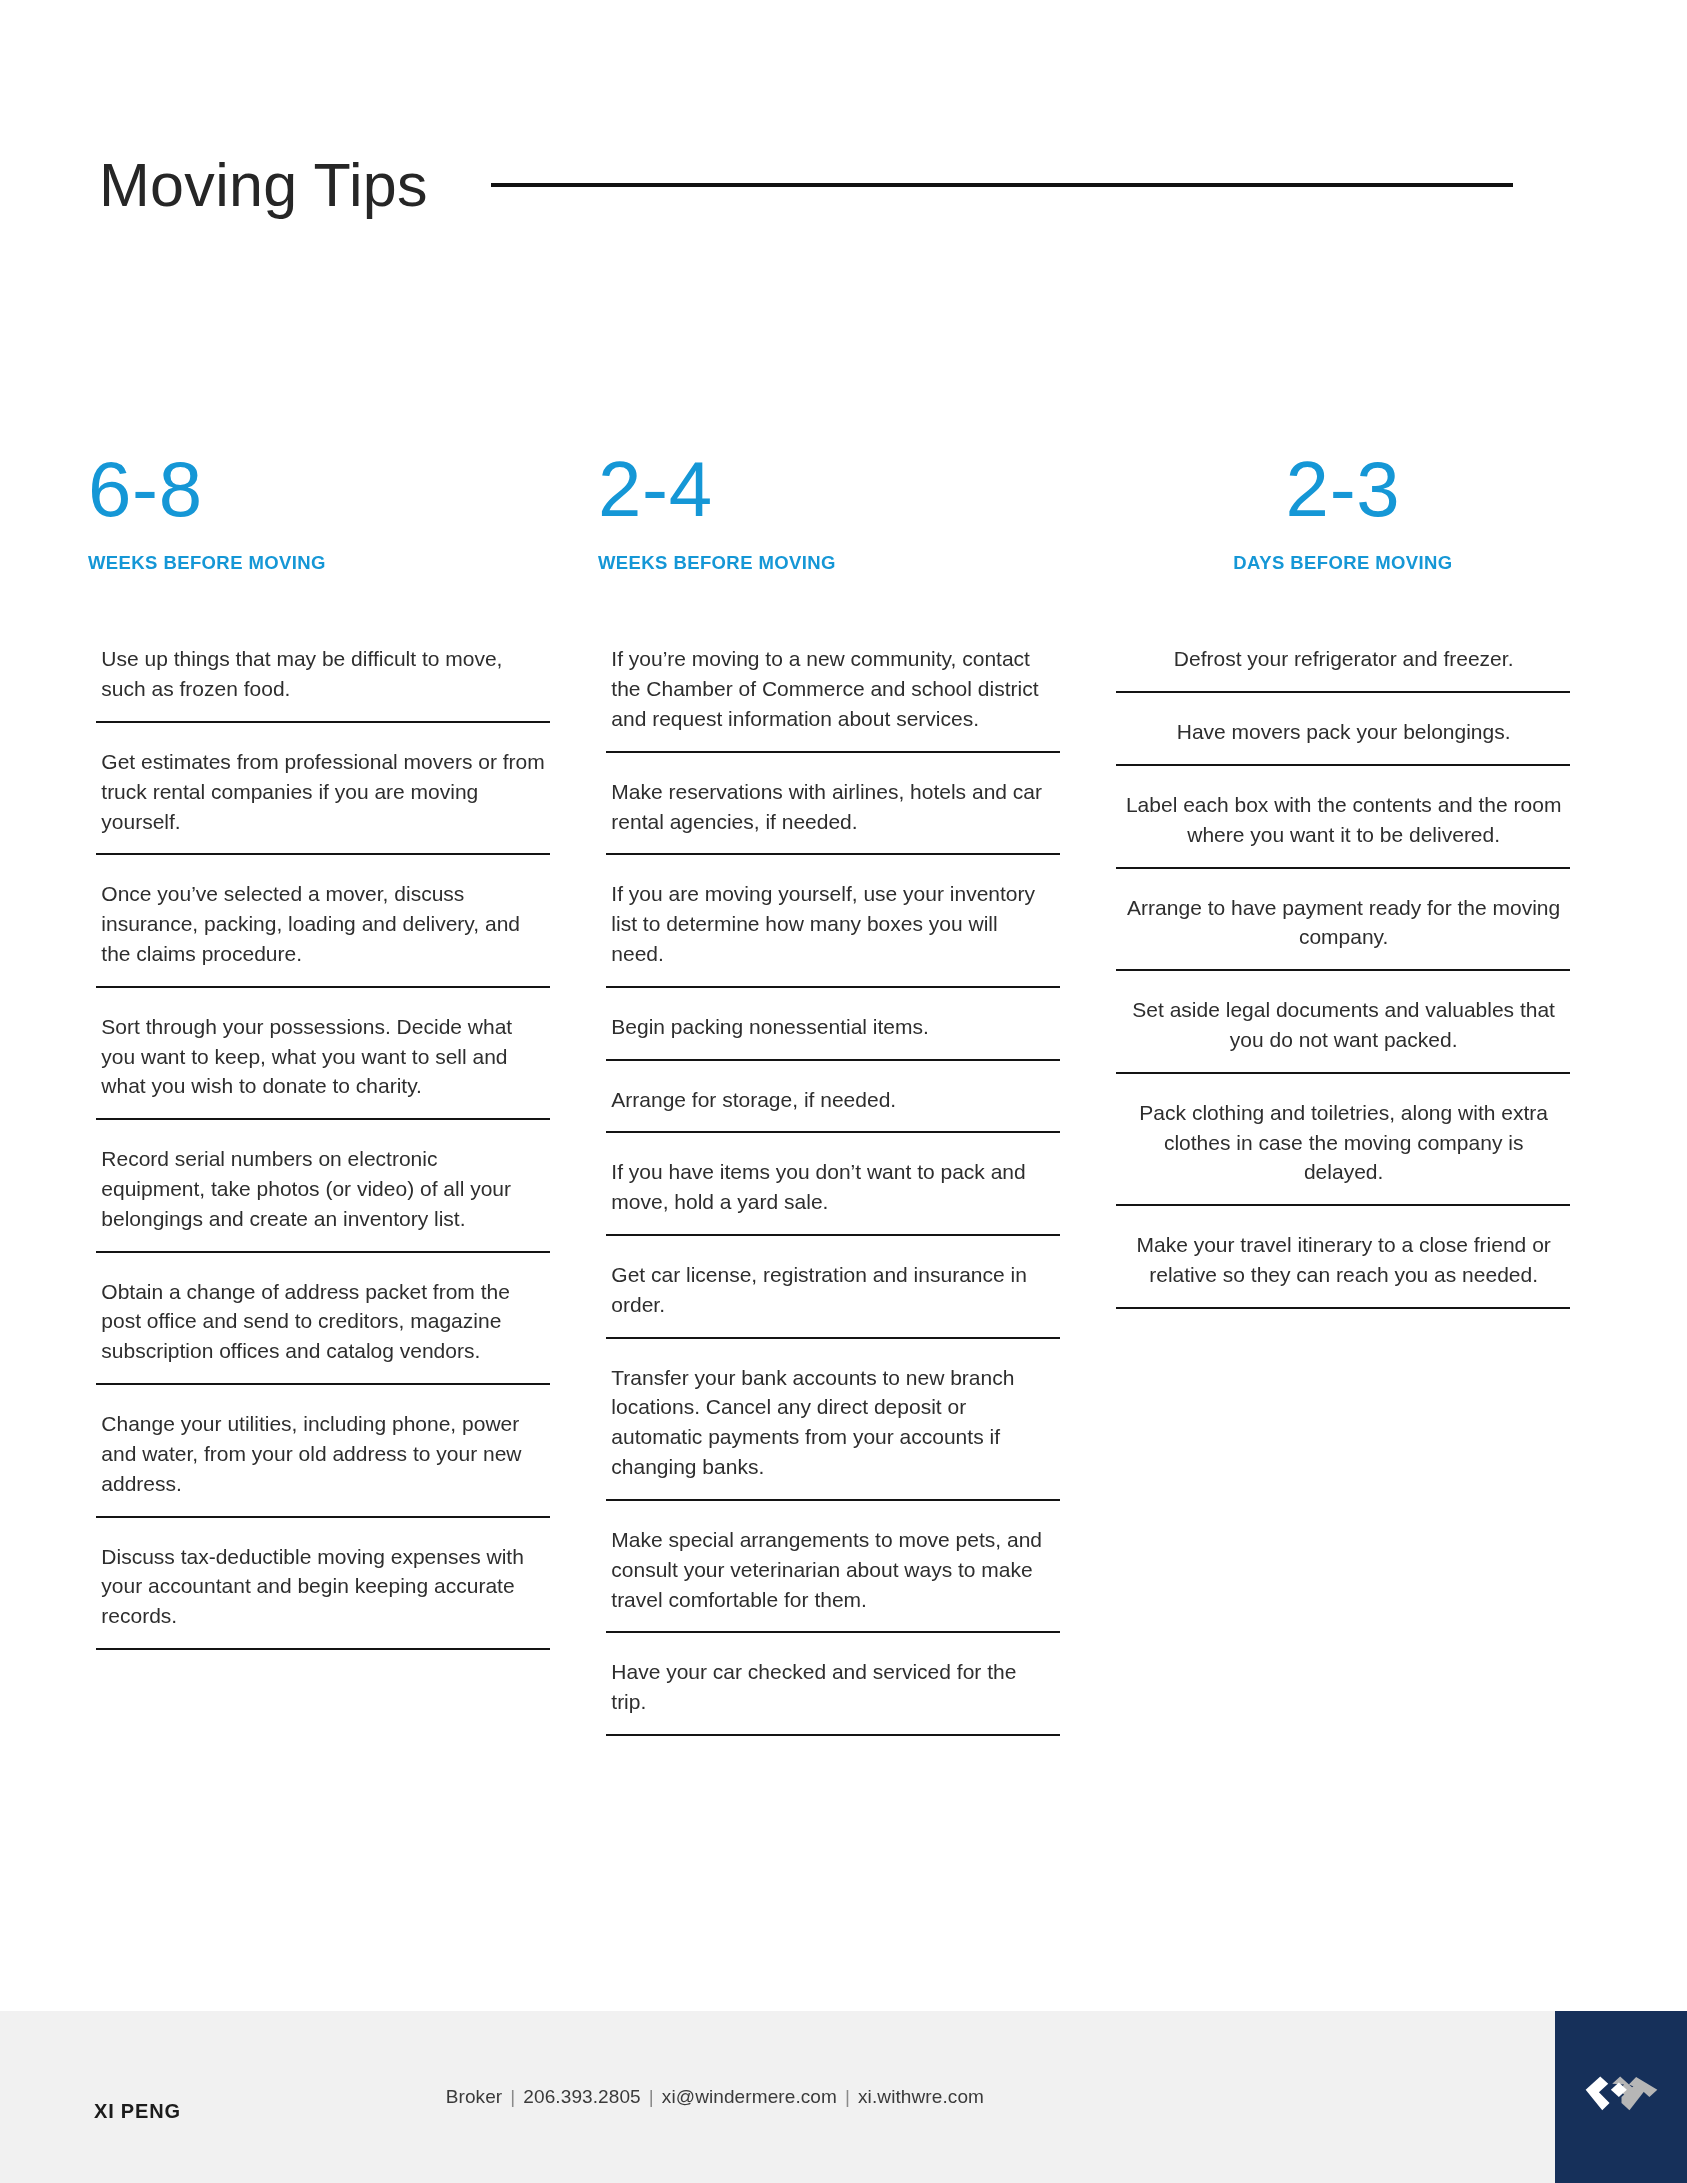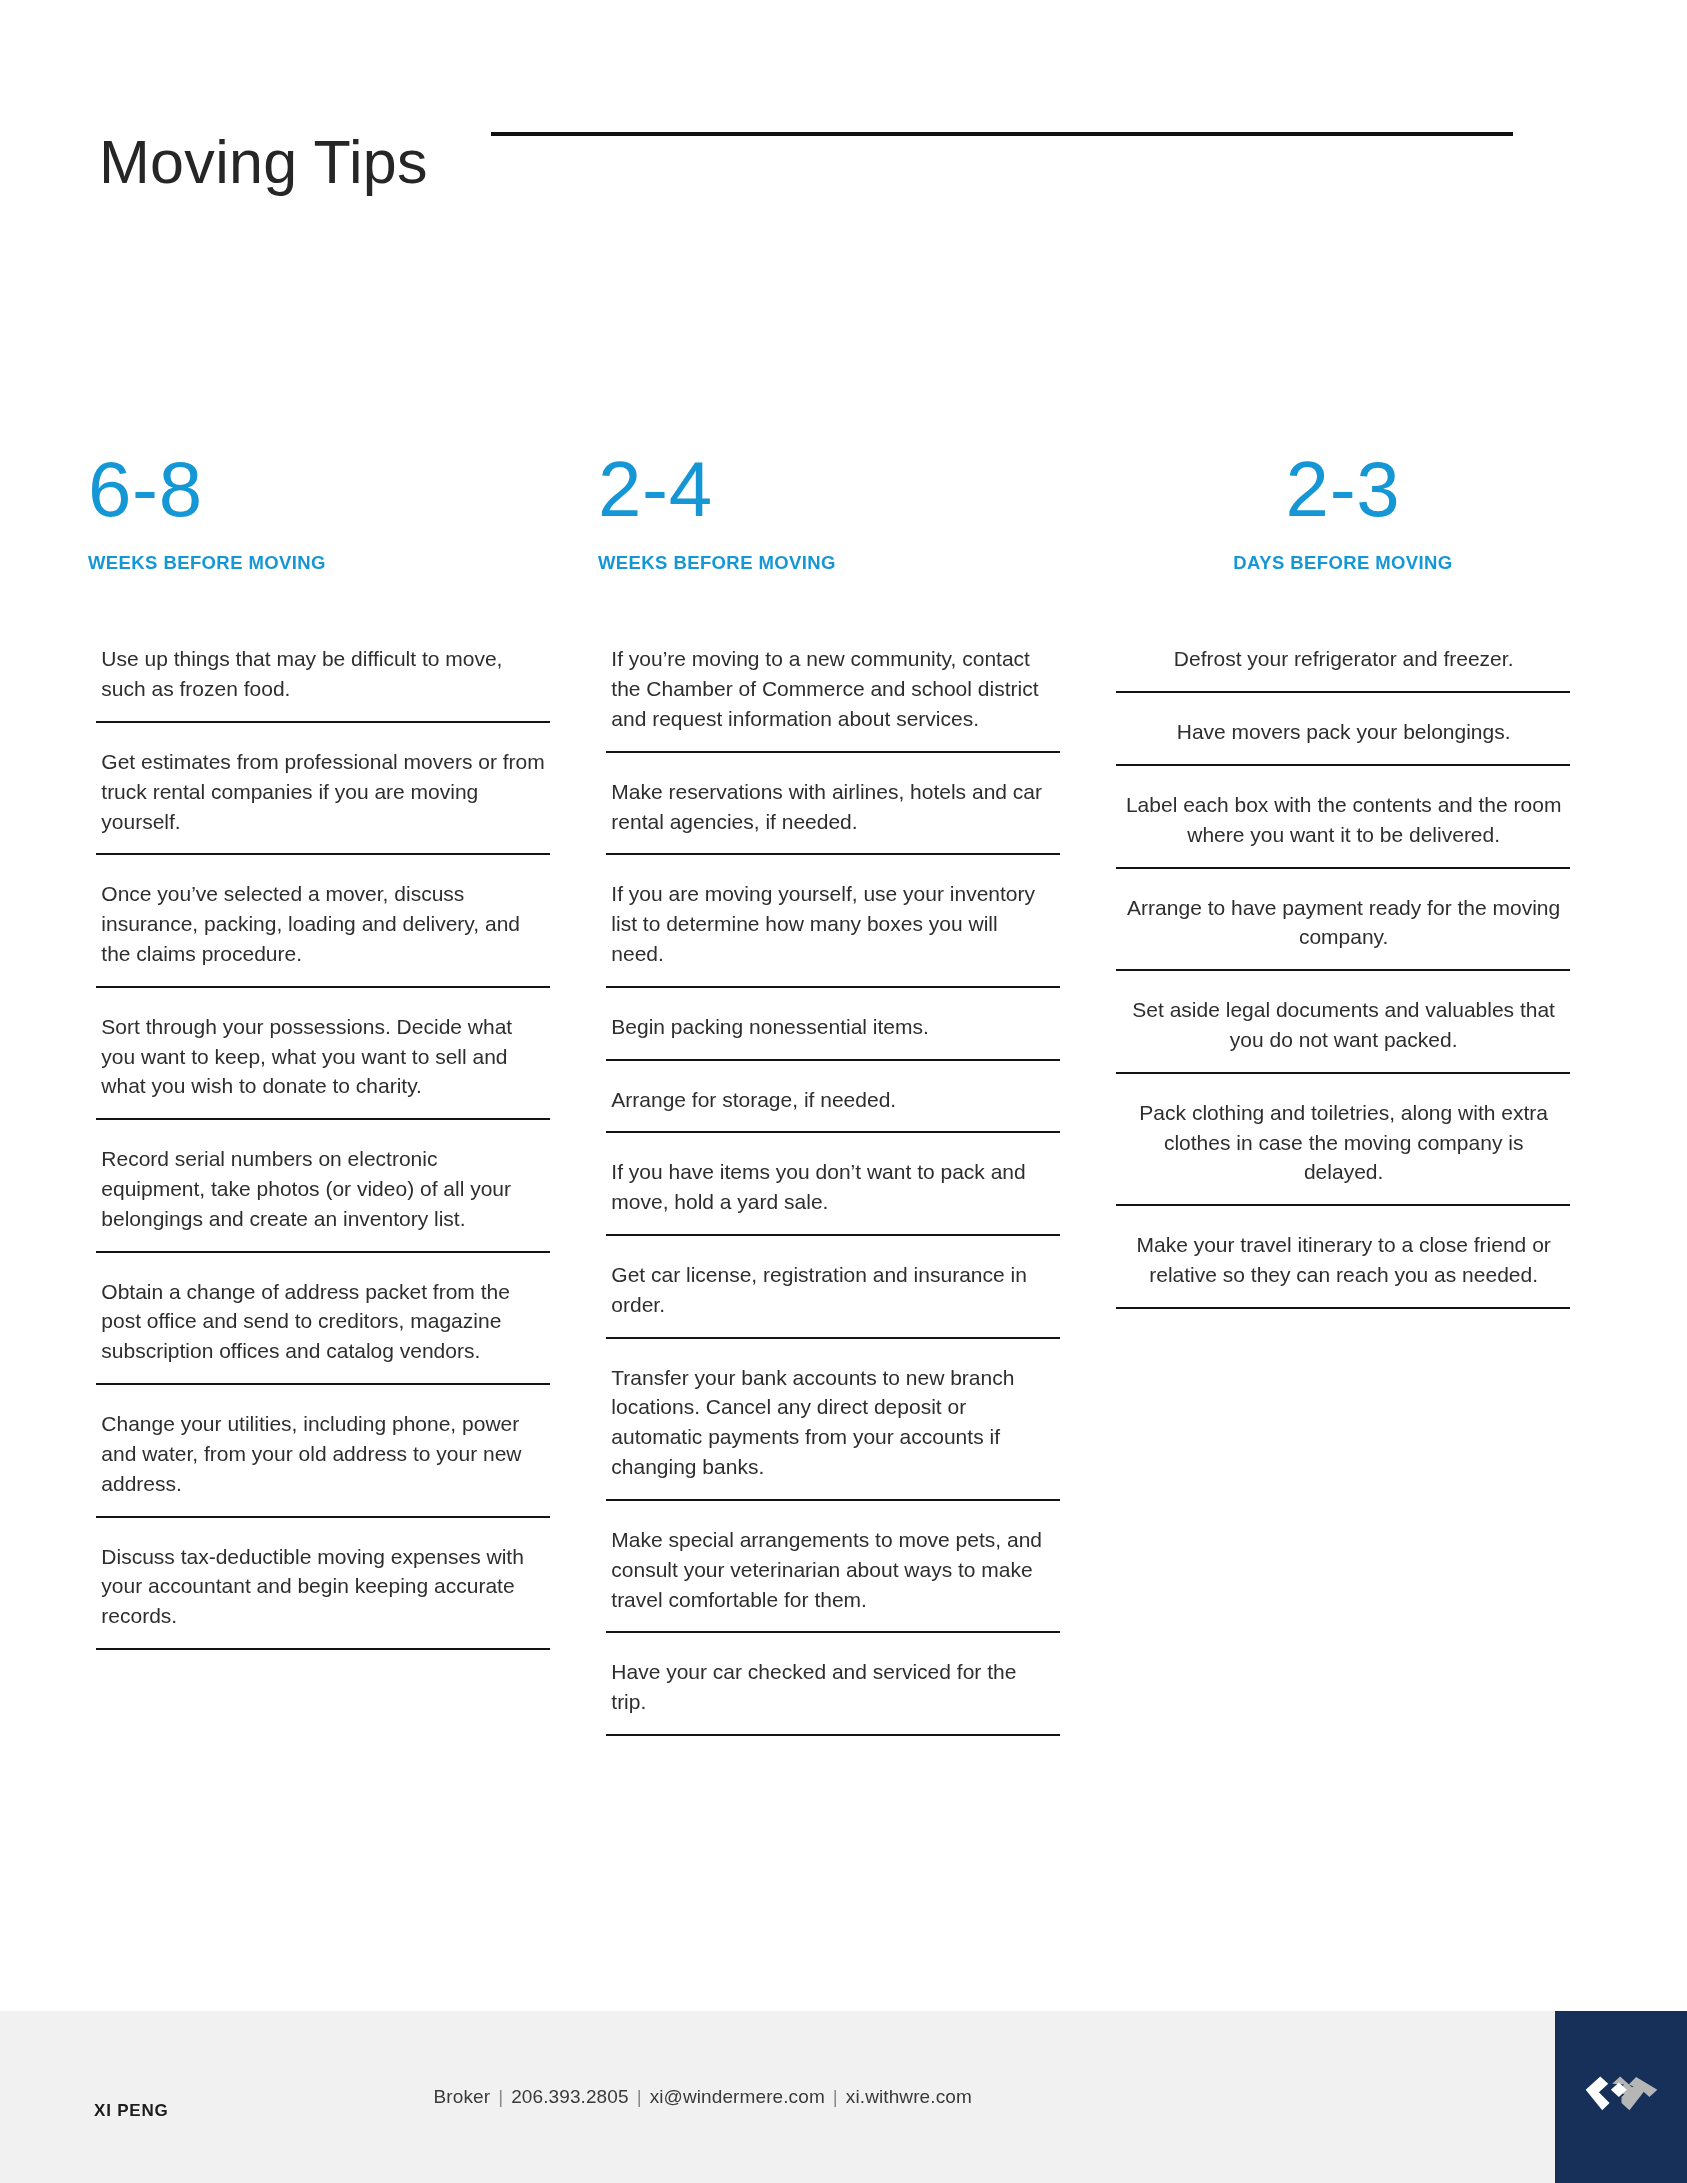--- a/index.html
+++ b/index.html
@@ -24,20 +24,21 @@
   }
 
   
   .header {
     position: absolute;
     left: 0;
     top: 132px;
     width: 1687px;
     height: 106px;
     display: flex;
+    align-items: center;
   }
   .page-title {
     margin-left: 99px;
     font-size: 61px;
     font-weight: 400;
     color: #262626;
     letter-spacing: 0.3px;
     line-height: 1;
     white-space: nowrap;
   }
@@ -120,21 +121,21 @@
     left: 0;
     bottom: 0;
     width: 1687px;
     height: 172px;
     background: #f1f1f1;
     display: flex;
     align-items: center;
   }
   .footer-name {
     margin-left: 94px;
-    font-size: 17px;
+    font-size: 20px;
     font-weight: 700;
     color: #1c1c1c;
     letter-spacing: 0.8px;
     white-space: nowrap;
     margin-top: 28px;
   }
   .footer-contact {
     margin-left: 265px;
     font-size: 19px;
     color: #3a3a3a;

